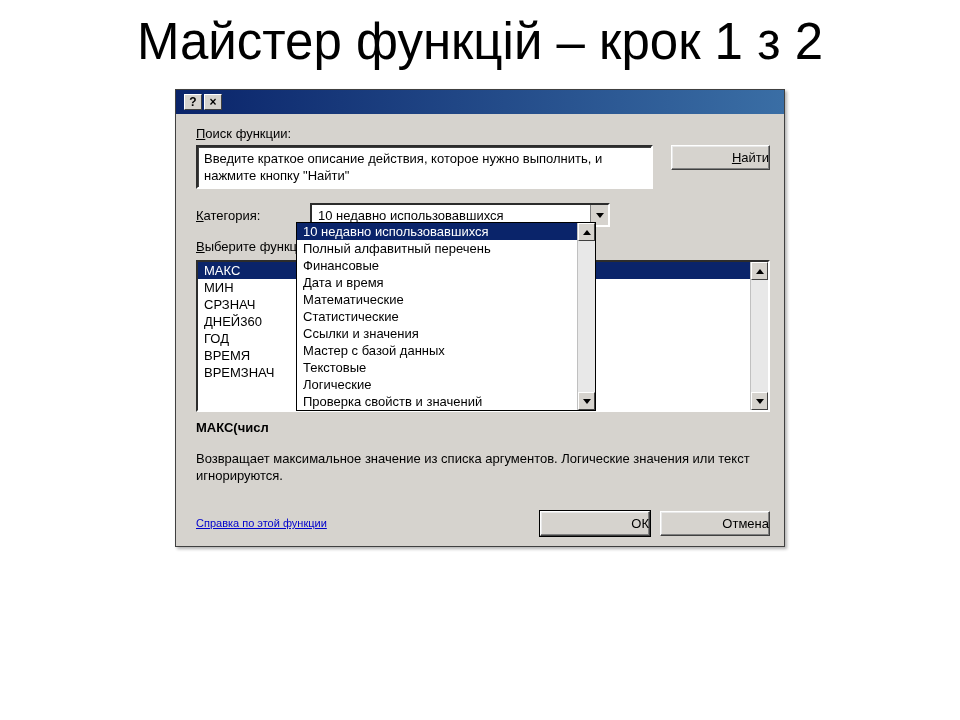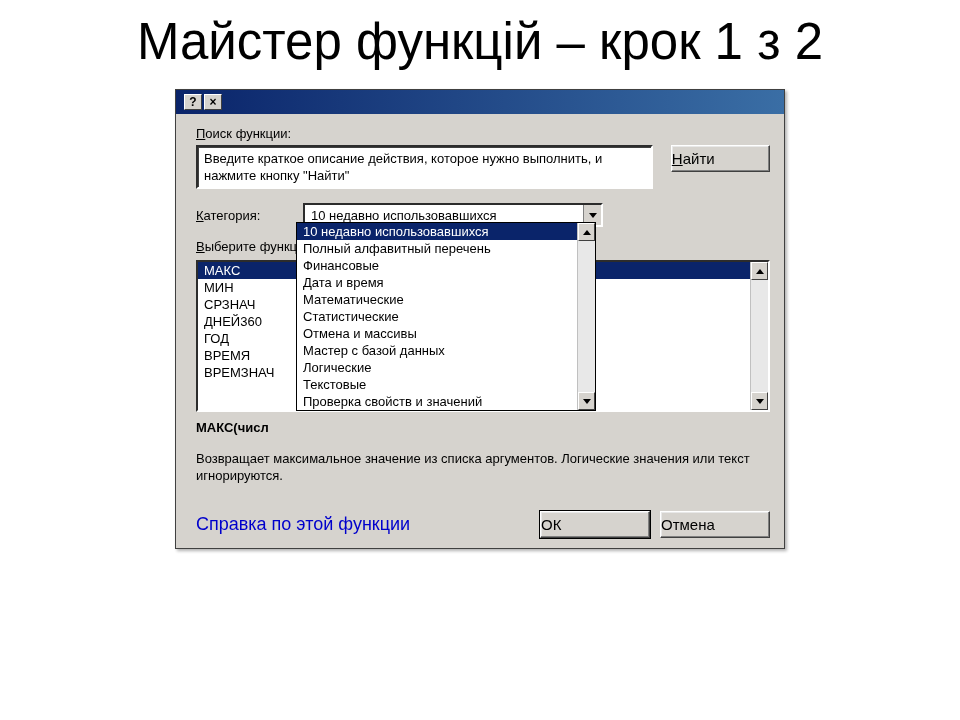--- a/index.html
+++ b/index.html
@@ -66,26 +66,26 @@
     width: 506px; height: 44px; padding:4px 6px; font-size:13px;
     line-height:1.3; resize:none;
   }
   .btn {
     background:#d6d3ce;
     border:1px solid #404040;
     border-top-color:#fff; border-left-color:#fff;
     box-shadow: inset -1px -1px 0 #808080, inset 1px 1px 0 #e8e8e8;
     padding: 4px 0;
     width: 110px;
-    text-align:left;
+    text-align:right;
     cursor:default;
-    font-size:15px;
+    font-size:13px;
   }
   .row { display:flex; align-items:flex-start; gap:18px; }
-  .cat-row { display:flex; align-items:center; gap:5px; margin-top:14px; }
+  .cat-row { display:flex; align-items:center; gap:12px; margin-top:14px; }
   .cat-label { width:102px; }
   .combo {
     display:flex; align-items:center;
     width: 300px; height:24px;
     background:#fff;
     border:2px inset #fff;
     border-top-color:#808080; border-left-color:#808080;
   }
   .combo .combo-text { flex:1; padding:0 6px; font-size:13px; }
   .combo .combo-btn {
@@ -125,21 +125,21 @@
     display:flex; align-items:center; justify-content:center;
   }
   .vscroll .track { flex:1; background:#e8e8e8; }
   .sig { font-weight:bold; margin-top:8px; font-size:13px;}
   .desc { margin-top:16px; font-size:13px; line-height:1.3; color:#000;}
   .footer {
     display:flex; align-items:center; gap:10px;
     margin-top:26px;
     padding-top:0;
   }
-  .help-link { color:#0000cc; flex:1; font-size:18px; cursor:default;}
+  .help-link { color:#0000cc; text-decoration:underline; flex:1; font-size:11px; cursor:default;}
   .btn.default { box-shadow: inset -1px -1px 0 #808080, inset 1px 1px 0 #e8e8e8, 0 0 0 1px #000; }
 
   
   .dropdown {
     position:absolute;
     left:120px;
     top:108px;
     width:300px;
     background:#fff;
     border:1px solid #000;
@@ -217,24 +217,24 @@
     </div>
 
     <div class="dropdown">
       <div class="dd-list" id="dd-list">
           <div class="dd-item selected">10 недавно использовавшихся</div>
           <div class="dd-item">Полный алфавитный перечень</div>
           <div class="dd-item">Финансовые</div>
           <div class="dd-item">Дата и время</div>
           <div class="dd-item">Математические</div>
           <div class="dd-item">Статистические</div>
-          <div class="dd-item">Отмена и массивы</div>
+          <div class="dd-item">Ссылки и значения</div>
           <div class="dd-item">Мастер с базой данных</div>
+          <div class="dd-item">Текстовые</div>
           <div class="dd-item">Логические</div>
-          <div class="dd-item">Текстовые</div>
           <div class="dd-item">Проверка свойств и значений</div>
         </div>
       <div class="vscroll">
         <div class="sbtn">
             <div class="tri-up"></div>
           </div>
         <div class="track"></div>
         <div class="sbtn">
             <div class="tri-down"></div>
           </div>

